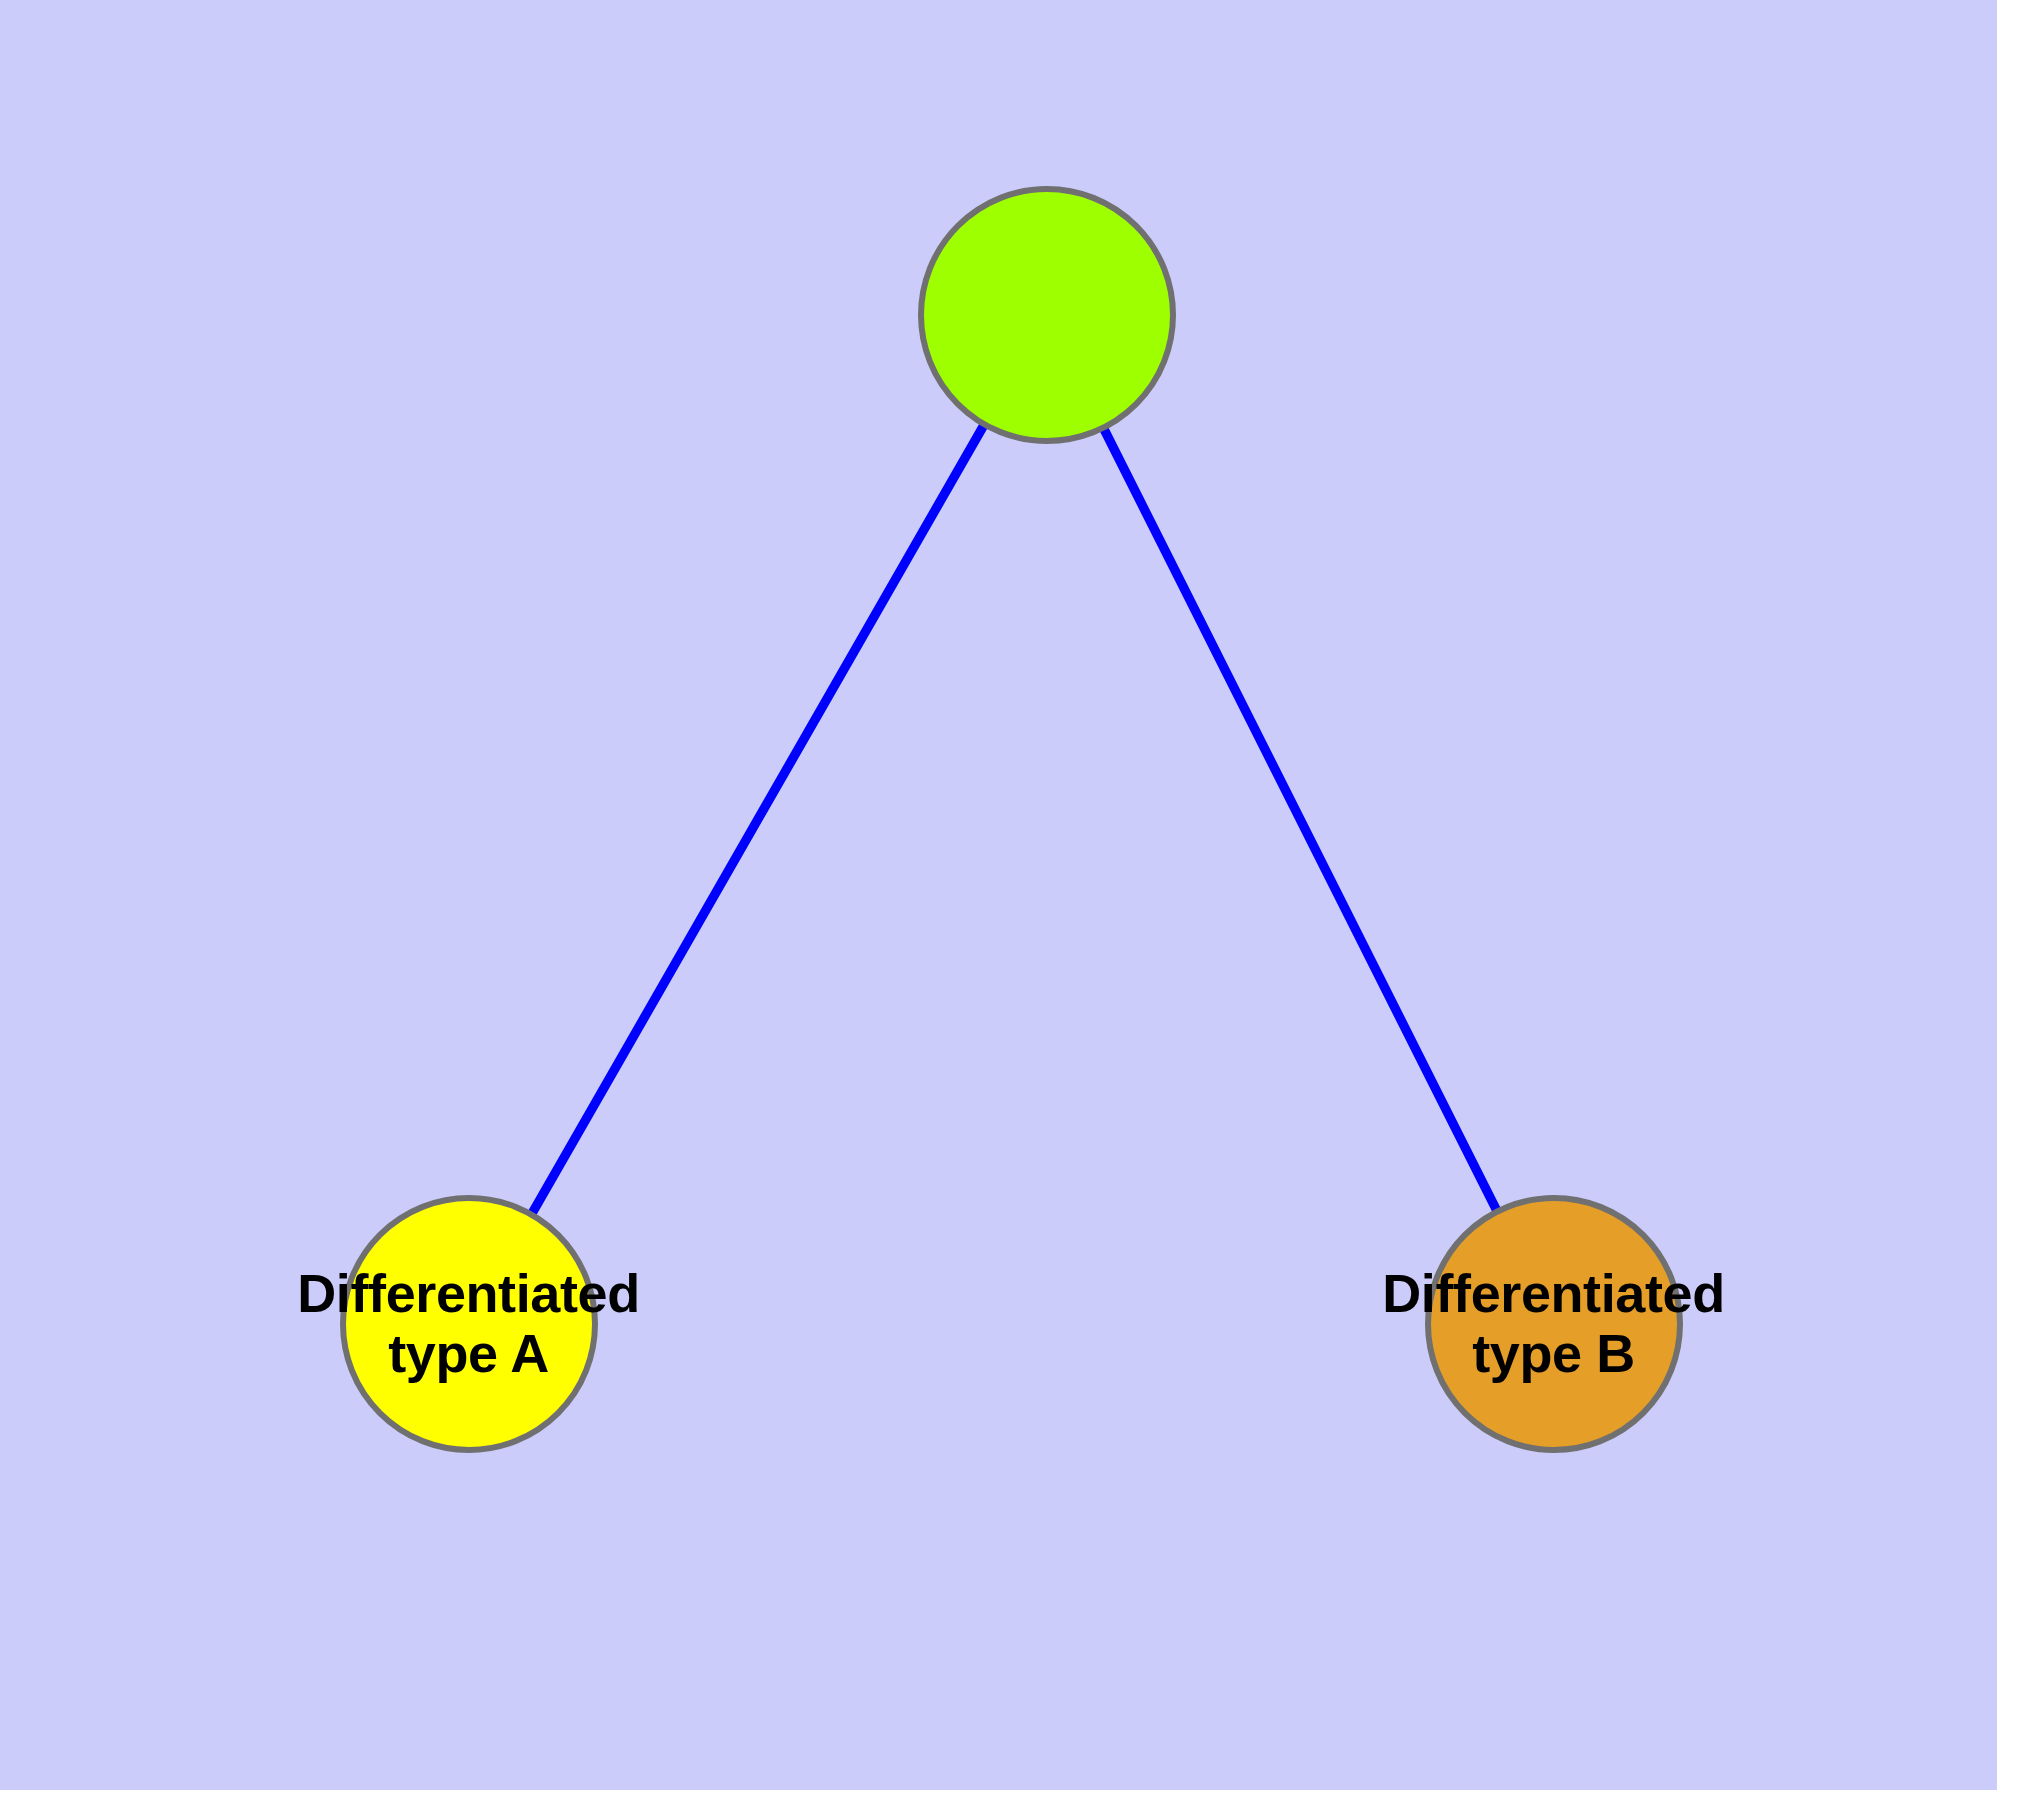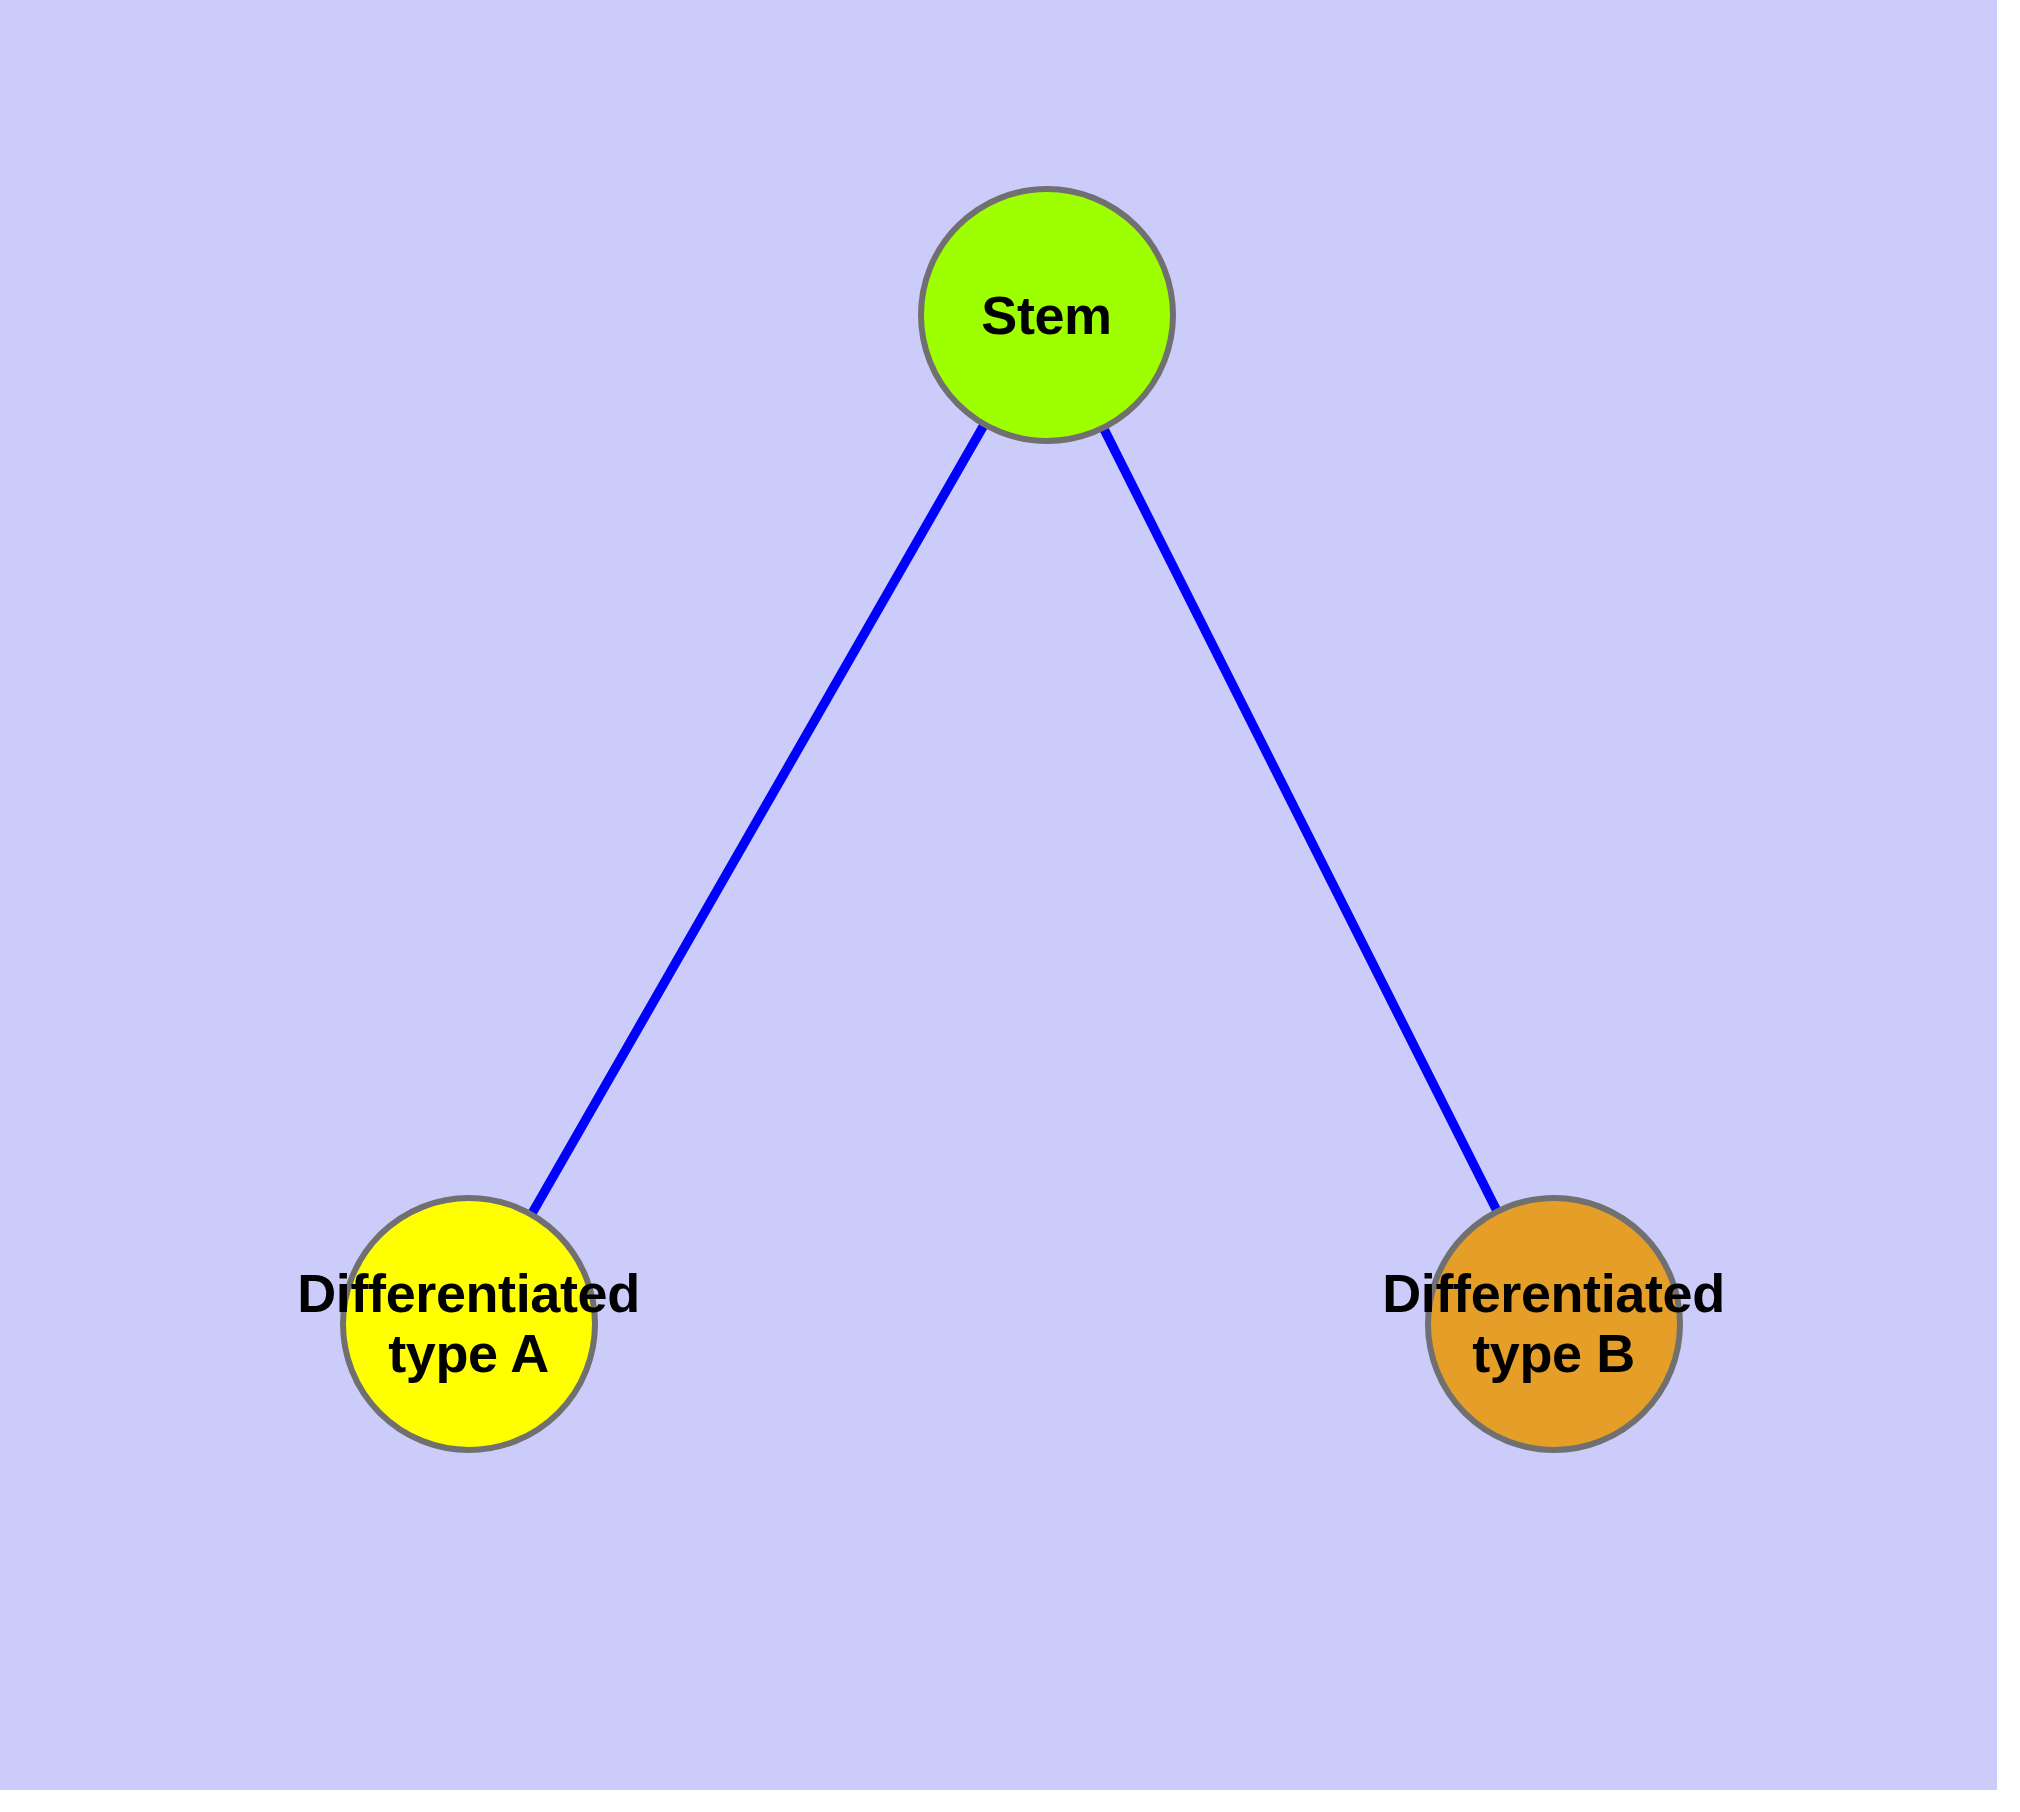--- a/index.html
+++ b/index.html
@@ -63,23 +63,20 @@
 
     <svg id="edge-layer" viewBox="0 0 2356 2112" preserveAspectRatio="none">
       <line id="edge-0" x1="1160.4143329131834" y1="502.14214638315514" x2="627.5856670868166" y2="1431.857853616845" stroke="#0000ff" stroke-width="11" stroke-linecap="round"></line>
       <line id="edge-1" x1="1302.3522130569092" y1="506.0286514008729" x2="1765.6477869430908" y2="1427.9713485991272" stroke="#0000ff" stroke-width="11" stroke-linecap="round"></line>
     </svg>
 
     <div class="node" id="node-stem" style="left: 918px; top: 186px; width: 258px; height: 258px; background: rgb(158, 255, 0); border-color: rgb(112, 112, 112);"></div>
     <div class="node" id="node-diff-a" style="left: 340px; top: 1195px; width: 258px; height: 258px; background: rgb(255, 255, 0); border-color: rgb(112, 112, 112);"></div>
     <div class="node" id="node-diff-b" style="left: 1425px; top: 1195px; width: 258px; height: 258px; background: rgb(229, 159, 40); border-color: rgb(112, 112, 112);"></div>
 
-    <div class="node-label" id="label-stem" style="font-size: 54px; color: rgb(0, 0, 0); left: 538px; width: 1017px; top: 285px;">
-        <span class="line">Stem</span>
-      </div>
     <div class="node-label" id="label-diff-a" style="font-size: 54px; color: rgb(0, 0, 0); left: -40px; width: 1017px; top: 1263px;">
         <span class="line">Differentiated</span>
         <span class="line">type A</span>
       </div>
     <div class="node-label" id="label-diff-b" style="font-size: 54px; color: rgb(0, 0, 0); left: 1045px; width: 1017px; top: 1263px;">
         <span class="line">Differentiated</span>
         <span class="line">type B</span>
       </div>
 
   </div>

